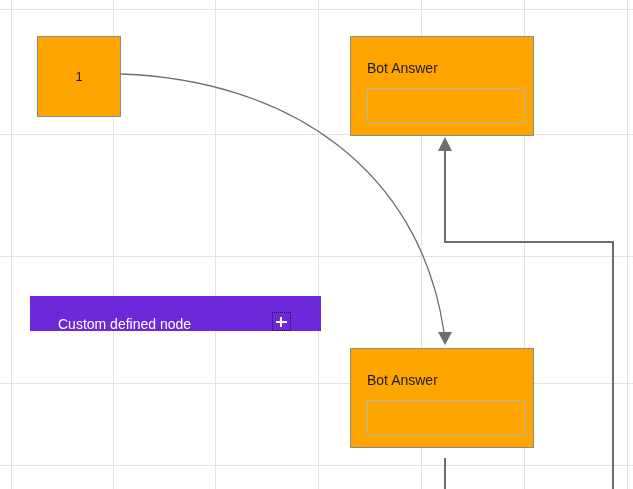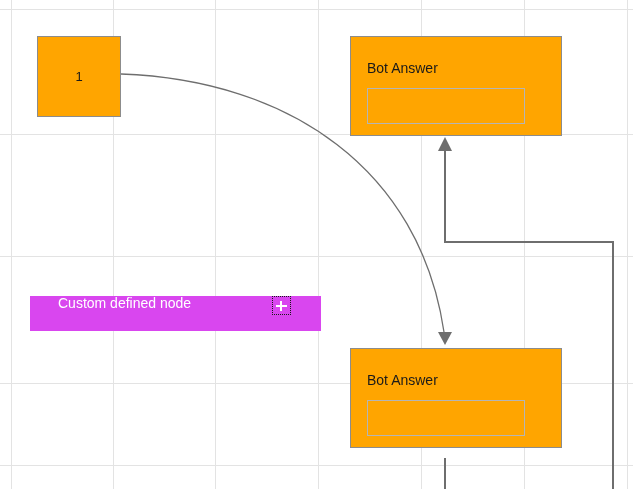--- a/index.html
+++ b/index.html
@@ -62,21 +62,21 @@
     align-items: center;
     justify-content: center;
   }
   .node-simple-label {
     font-size: 13px;
     color: #1a1a1a;
     line-height: 1;
   }
   .node-bot {
     left: 350px;
-    width: 212px;
+    width: 184px;
     height: 100px;
     padding: 0;
   }
   .node-bot.top { top: 36px; }
   .node-bot.bottom { top: 348px; }
   .node-bot-title {
     position: absolute;
     left: 16px;
     top: 24px;
     font-size: 14px;
@@ -93,23 +93,23 @@
     border: 1px solid #b5b5b5;
     background: transparent;
   }
   
   .palette-button {
     position: absolute;
     left: 30px;
     top: 296px;
     width: 291px;
     height: 35px;
-    background: #d946ef;
+    background: #6d28d9;
     display: flex;
-    align-items: flex-start;
+    align-items: flex-end;
     box-sizing: border-box;
     padding: 0 8px 0 28px;
     cursor: pointer;
   }
   .palette-button-label {
     color: #ffffff;
     font-size: 14px;
     line-height: 1;
     flex: 1;
   }

